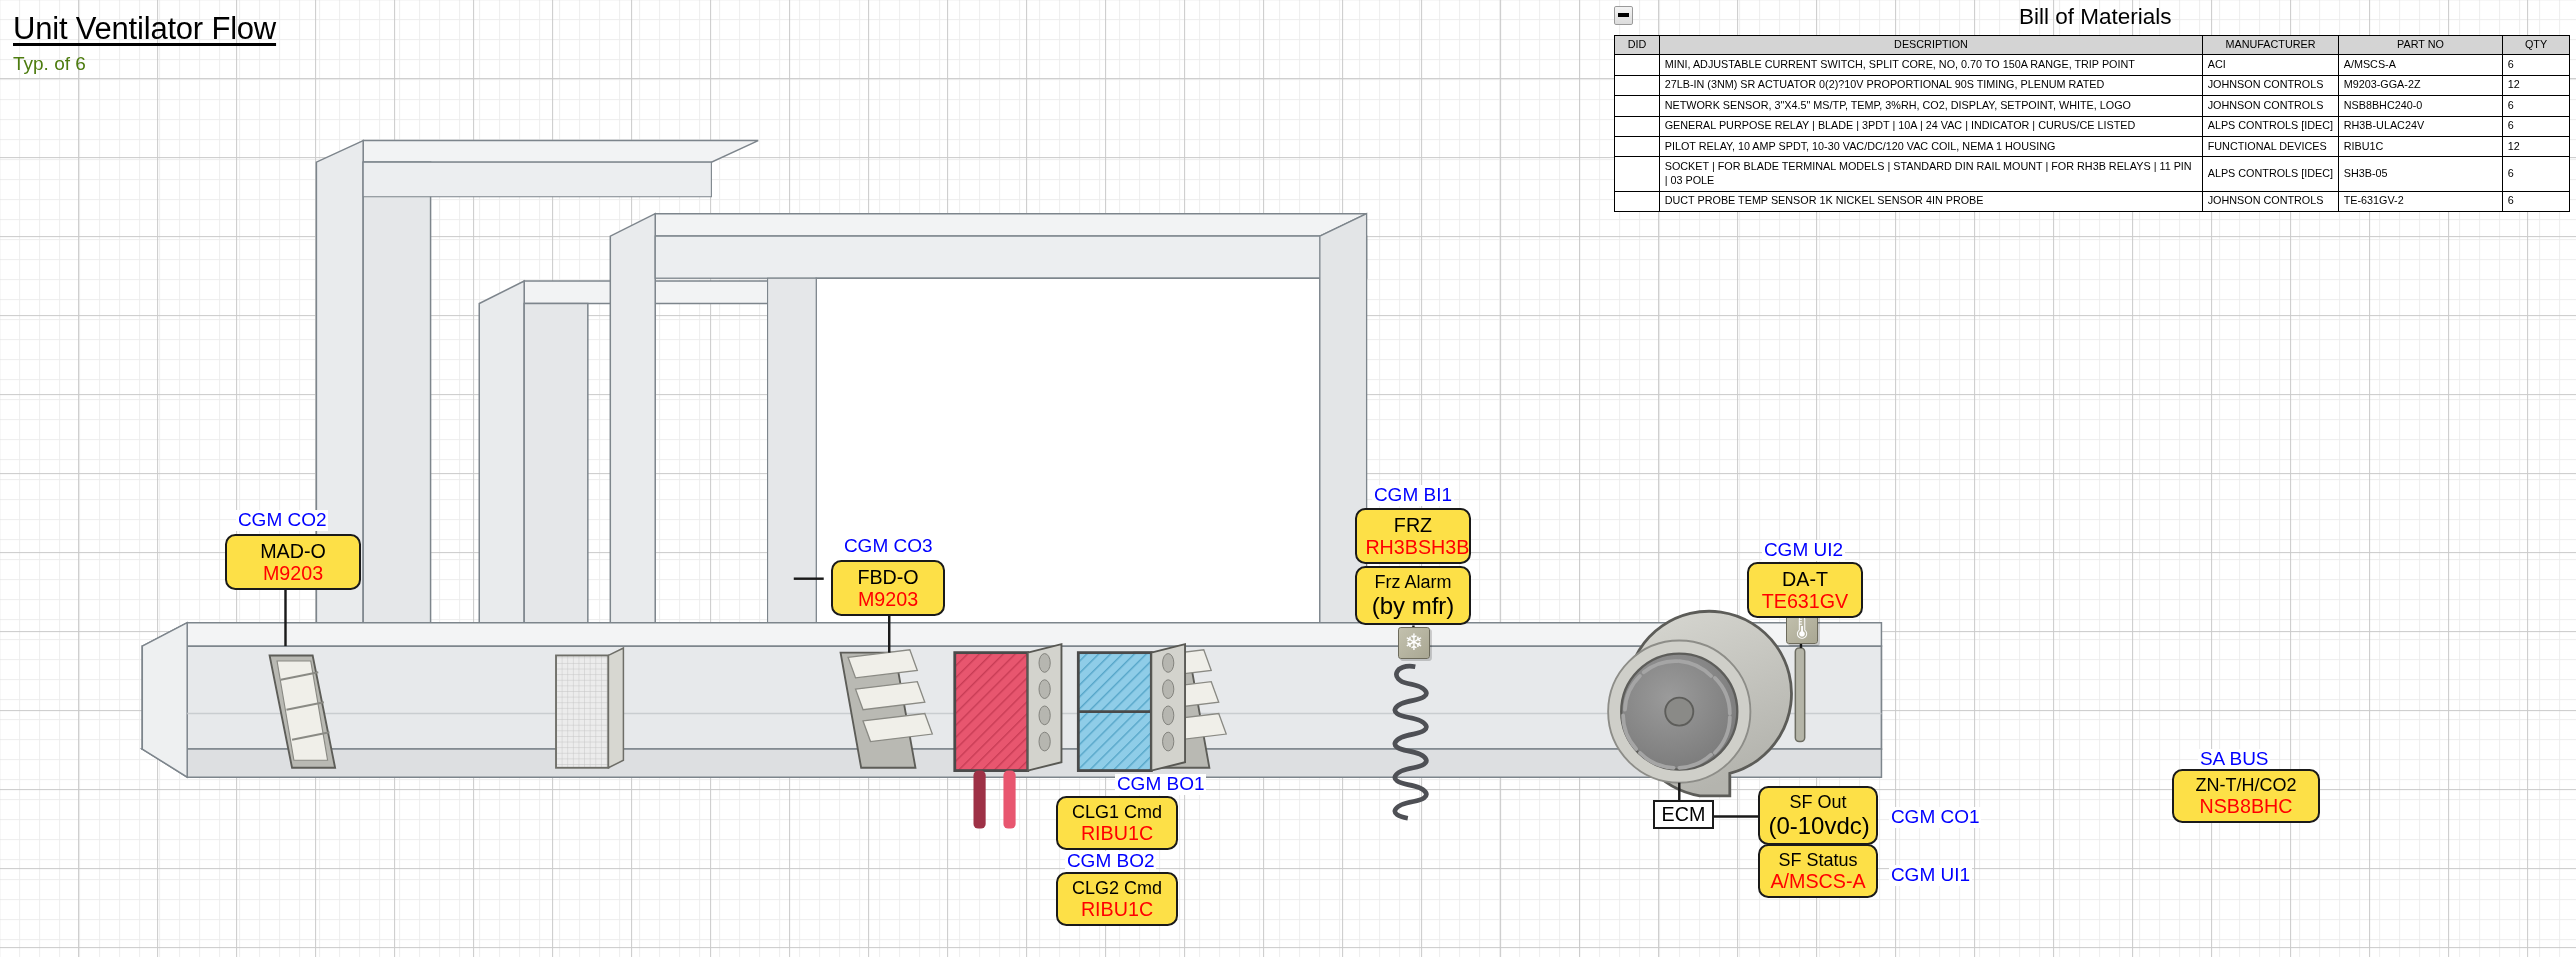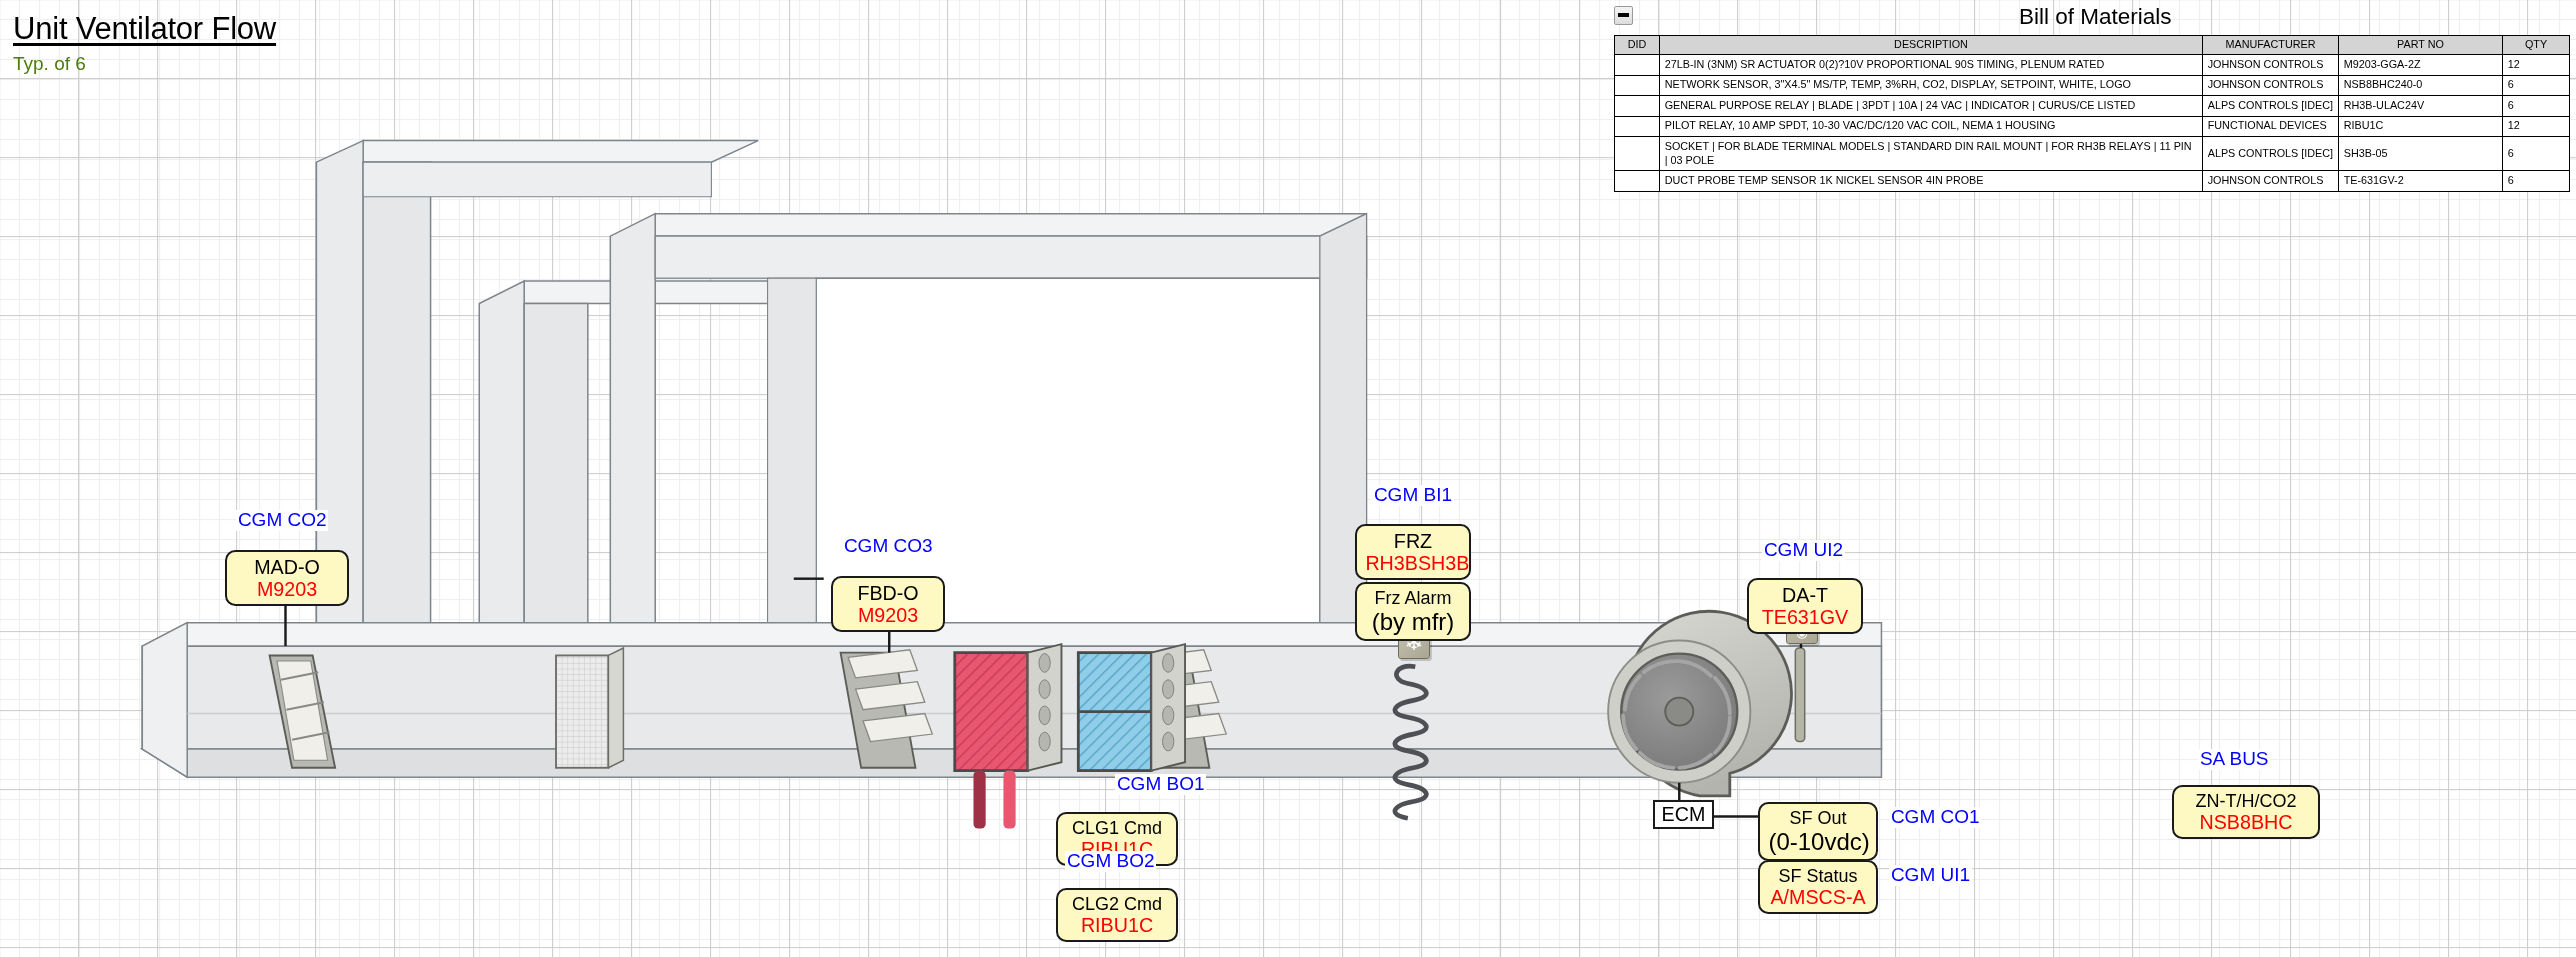--- a/index.html
+++ b/index.html
@@ -63,23 +63,23 @@
   col.c-part { width:164px; }
   col.c-qty  { width:67px; }
   
   #diagram { position:absolute; left:0; top:0; width:2576px; height:958px; }
   
   .tag {
     position:absolute; color:#0000ff; font-size:19px; white-space:nowrap;
     background:#fff; padding:0 1.9px; line-height:1.1;
   }
   .callout {
-    position:absolute; background:#fef9c3; border:2.3px solid #1a1a1a;
+    position:absolute; background:#fde047; border:2.3px solid #1a1a1a;
     border-radius:10.3px; text-align:center; line-height:1.14;
-    padding:3.7px 8.4px; white-space:nowrap;margin-top:16px;
+    padding:3.7px 8.4px; white-space:nowrap;
   }
   .callout .l1 { font-size:19.7px; color:#000; display:block; }
   .callout .l2 { font-size:19.7px; color:#ff0000; display:block; }
   .callout .l1.sm { font-size:18px; }
   .callout .l2.blk { color:#000; font-size:24px; }
   .boxlbl {
     position:absolute; background:#fff; border:2.3px solid #1a1a1a;
     font-size:19.7px; color:#000; text-align:center; padding:1.9px 6.6px;
     white-space:nowrap; line-height:1.1;
   }
@@ -260,21 +260,21 @@
     <line x1="1924" y1="652" x2="1924" y2="692"></line>
     <line x1="1794" y1="836" x2="1794" y2="862"></line>
     <line x1="1826" y1="872" x2="1880" y2="872"></line>
   </g>
 </svg>
 
   <div class="dev-icon" style="left:1398px; top:627px;">❄</div>
   <div class="dev-icon" style="left:1786px; top:612px;">🌡</div>
 
   <div class="tag" style="left:236px; top:510px;">CGM CO2</div>
-  <div class="callout" style="left:225px; top:534px; width:124px;">
+  <div class="callout" style="left:225px; top:534px; width:136px;">
     <span class="l1">MAD-O</span>
     <span class="l2">M9203</span>
   </div>
 
   <div class="tag" style="left:842px; top:536px;">CGM CO3</div>
   <div class="callout" style="left:831px; top:560px; width:114px;">
     <span class="l1">FBD-O</span>
     <span class="l2">M9203</span>
   </div>
 
@@ -348,20 +348,27 @@
         <th>DID</th>
         <th>DESCRIPTION</th>
         <th>MANUFACTURER</th>
         <th>PART NO</th>
         <th>QTY</th>
       </tr>
     </thead>
     <tbody>
       <tr>
         <td></td>
+        <td class="desc">MINI, ADJUSTABLE CURRENT SWITCH, SPLIT CORE, NO, 0.70 TO 150A RANGE, TRIP POINT</td>
+        <td class="mfr">ACI</td>
+        <td class="part">A/MSCS-A</td>
+        <td class="qty">6</td>
+      </tr>
+      <tr>
+        <td></td>
         <td class="desc">27LB-IN (3NM) SR ACTUATOR 0(2)?10V PROPORTIONAL 90S TIMING, PLENUM RATED</td>
         <td class="mfr">JOHNSON CONTROLS</td>
         <td class="part">M9203-GGA-2Z</td>
         <td class="qty">12</td>
       </tr>
       <tr>
         <td></td>
         <td class="desc">NETWORK SENSOR, 3"X4.5" MS/TP, TEMP, 3%RH, CO2, DISPLAY, SETPOINT, WHITE, LOGO</td>
         <td class="mfr">JOHNSON CONTROLS</td>
         <td class="part">NSB8BHC240-0</td>

